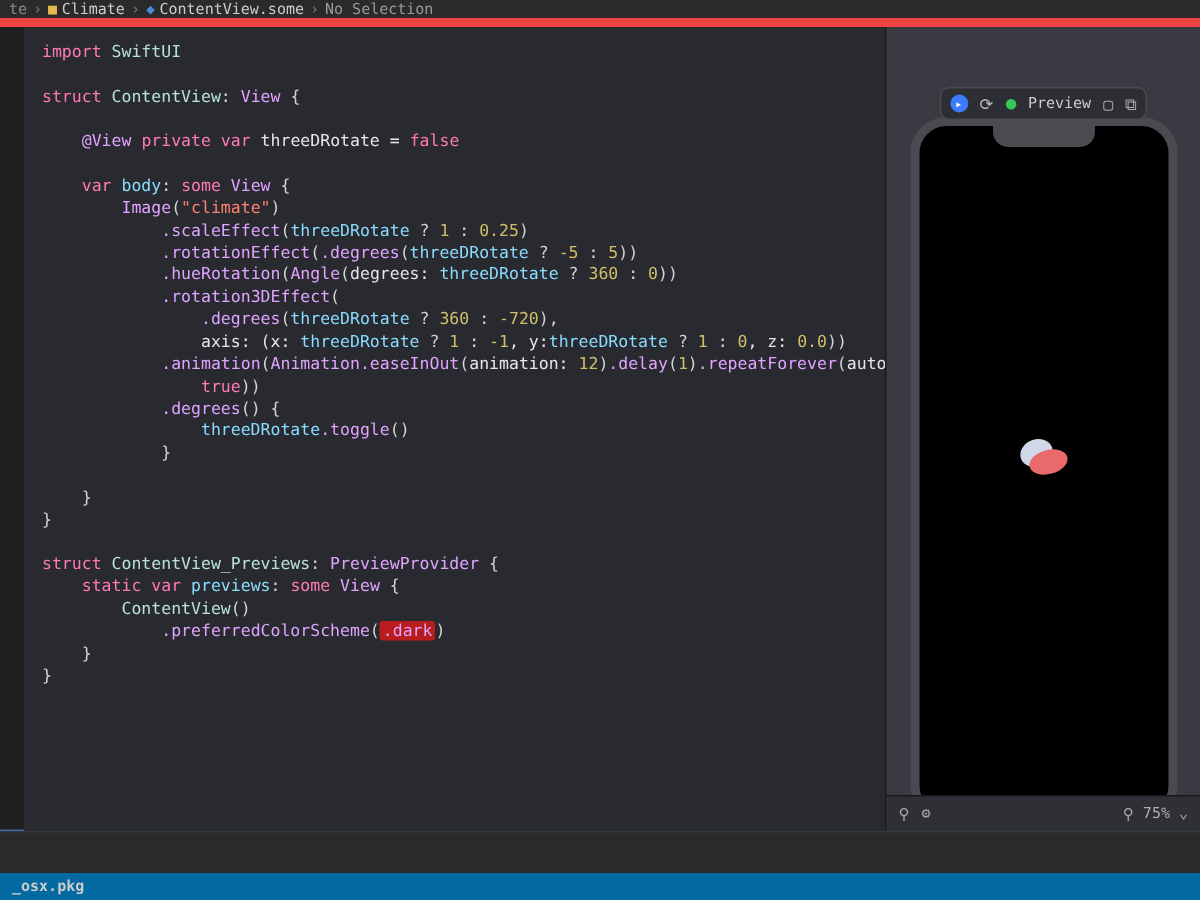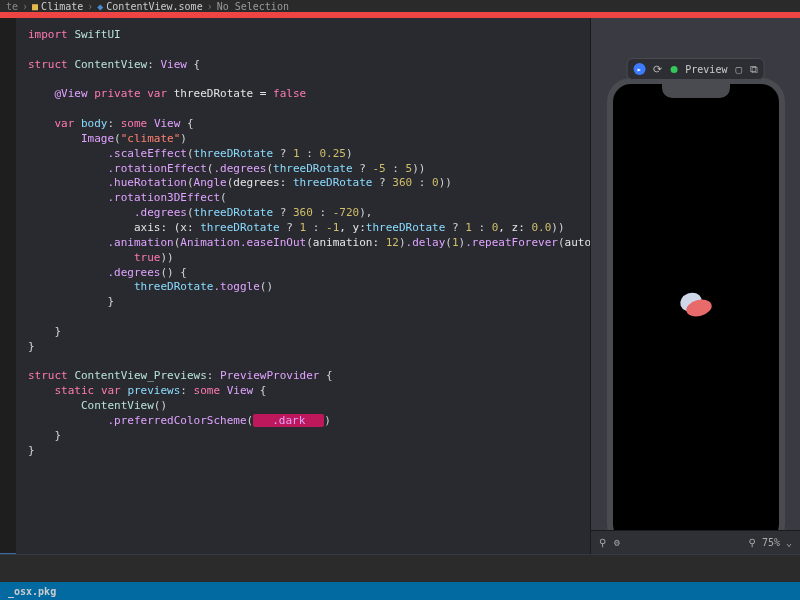--- a/index.html
+++ b/index.html
@@ -153,21 +153,21 @@
   }
   
   .kw { color: #ff7ab2; }   
   .typ { color: #b7e2d9; }  
   .typ2 { color: #b7e2d9; } 
   .lib { color: #e0a3ff; }  
   .str { color: #ff8170; }  
   .num { color: #d0bf69; }  
   .bool { color: #ff7ab2; } 
   .pln { color: #e6e6e6; }
-  .hl { background: #be185d; border-radius:2px; padding:0 19px;}
+  .hl { background: #b91c1c; border-radius:2px; padding:0 2px;}
   .vari { color: #8adcff; }
 </style>
 </head>
 <body>
 
 <div class="top-crumb">
   <span style="color:#888">te</span>
   <span class="chev">›</span>
   <span class="folder-icn">■</span>
   <span>Climate</span>

